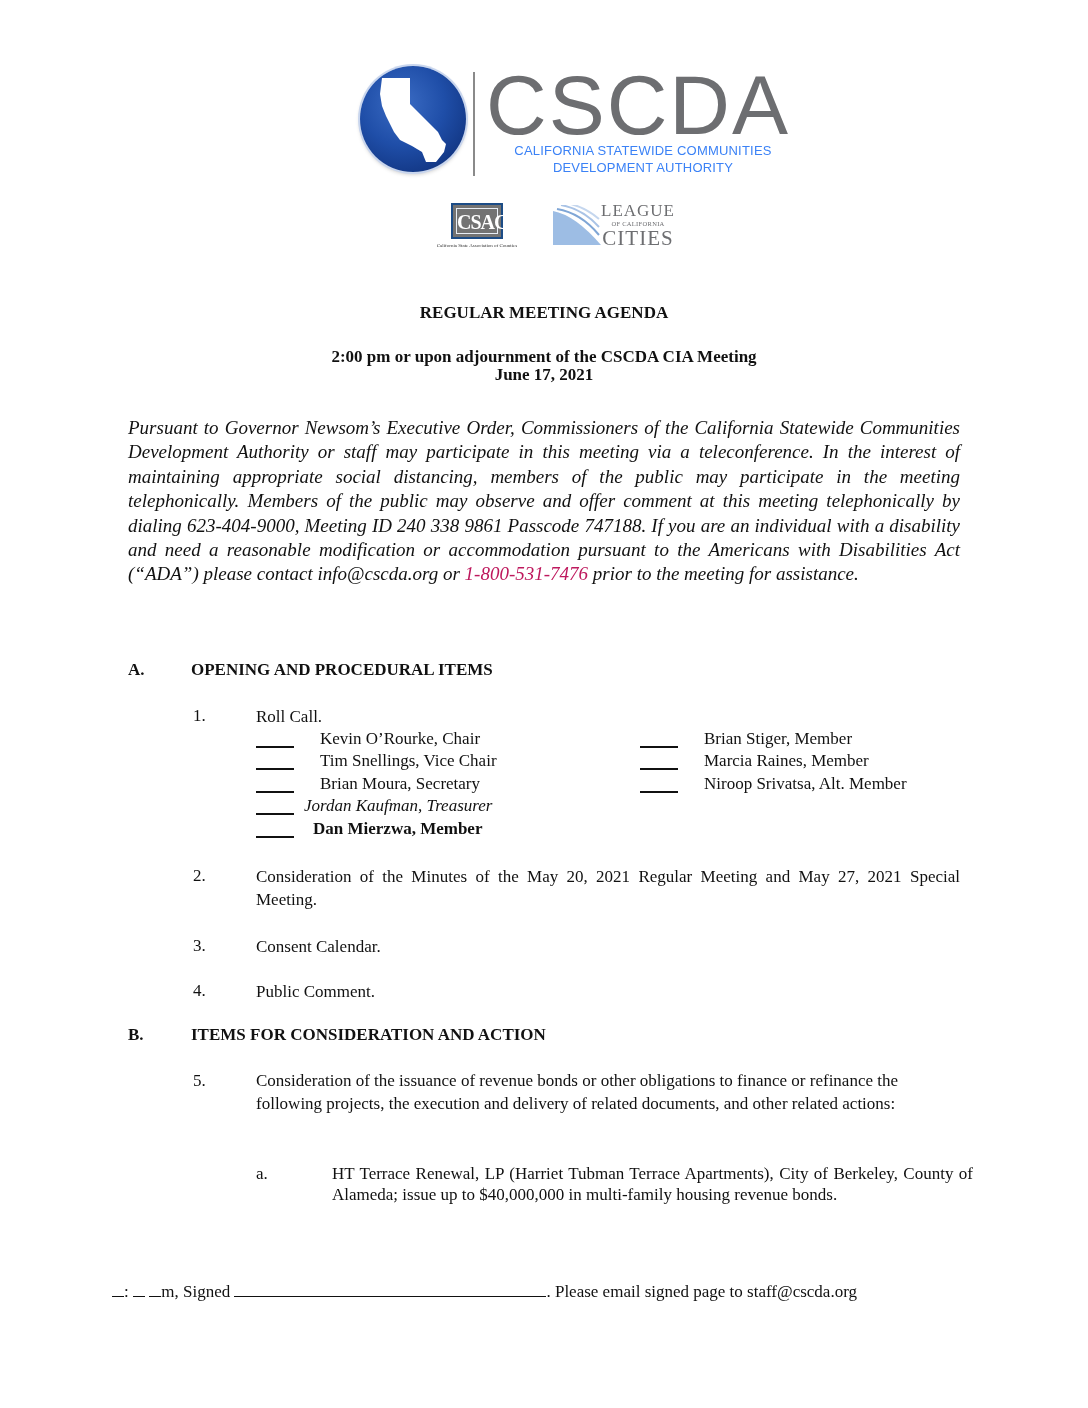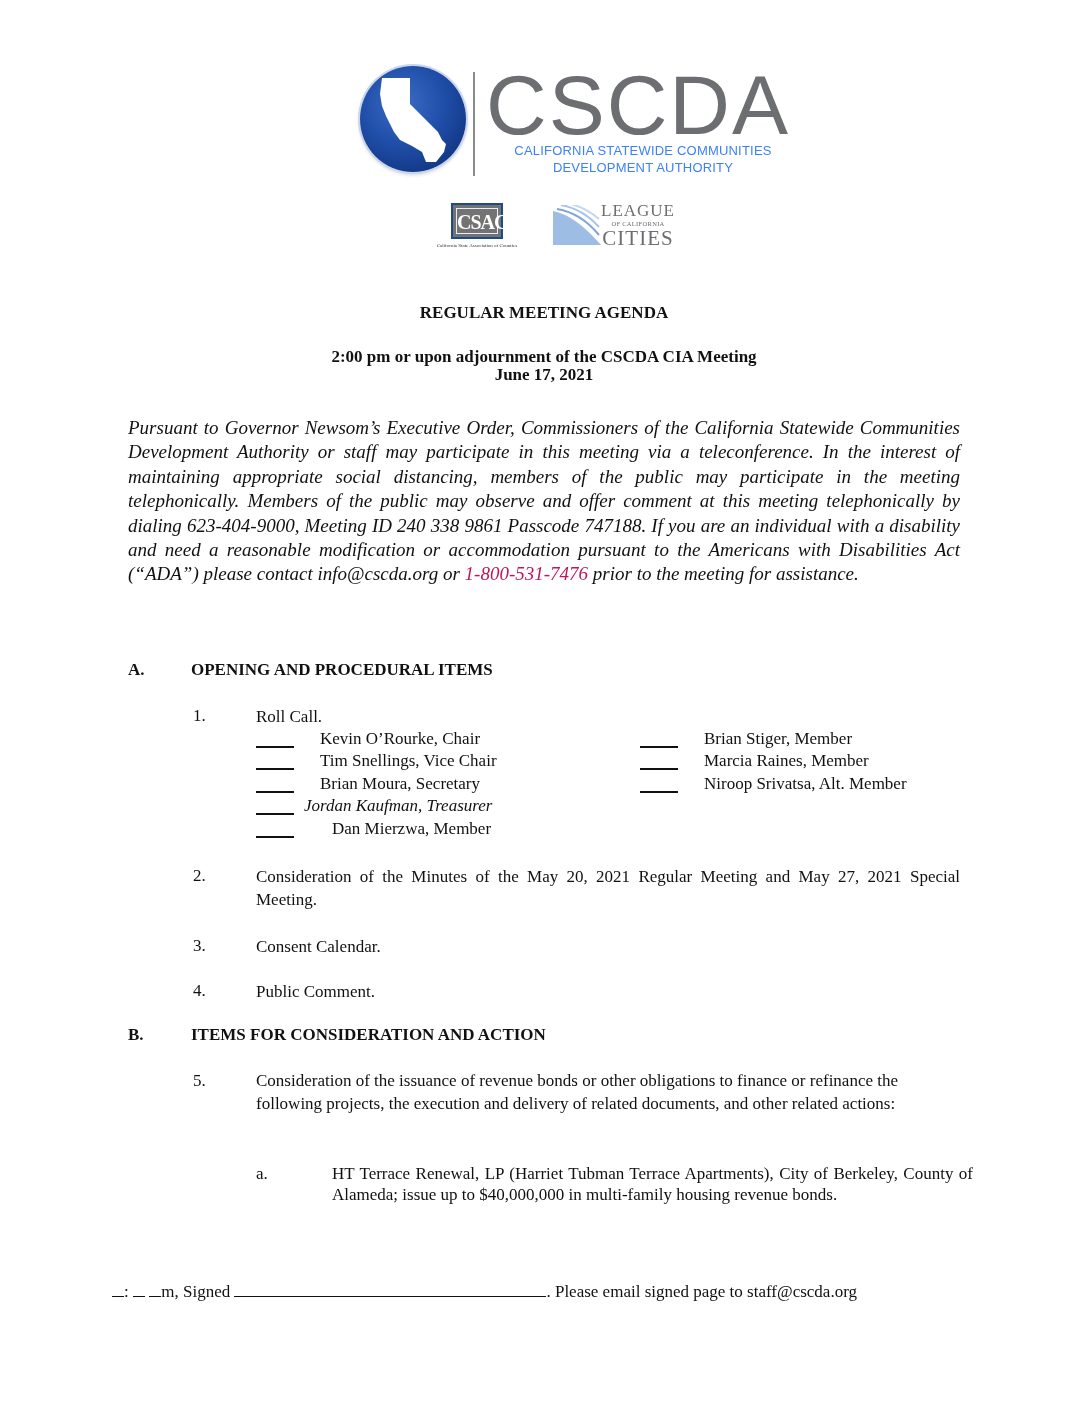--- a/index.html
+++ b/index.html
@@ -97,21 +97,21 @@
 
 <div class="abs roll-line" style="left:256px; top:746px;"></div>
 <div class="abs roll-name" style="left:320px; top:728px;">Kevin O’Rourke, Chair</div>
 <div class="abs roll-line" style="left:256px; top:768px;"></div>
 <div class="abs roll-name" style="left:320px; top:750px;">Tim Snellings, Vice Chair</div>
 <div class="abs roll-line" style="left:256px; top:791px;"></div>
 <div class="abs roll-name" style="left:320px; top:773px;">Brian Moura, Secretary</div>
 <div class="abs roll-line" style="left:256px; top:813px;"></div>
 <div class="abs roll-name" style="left:304px; top:795px;font-style:italic;">Jordan Kaufman, Treasurer</div>
 <div class="abs roll-line" style="left:256px; top:836px;"></div>
-<div class="abs roll-name" style="left:332px; top:818px;">Dan Mierzwa, Member</div>
+<div class="abs roll-name" style="left:313px; top:818px;font-weight:bold;">Dan Mierzwa, Member</div>
 
 <div class="abs roll-line" style="left:640px; top:746px;"></div>
 <div class="abs roll-name" style="left:704px; top:728px;">Brian Stiger, Member</div>
 <div class="abs roll-line" style="left:640px; top:768px;"></div>
 <div class="abs roll-name" style="left:704px; top:750px;">Marcia Raines, Member</div>
 <div class="abs roll-line" style="left:640px; top:791px;"></div>
 <div class="abs roll-name" style="left:704px; top:773px;">Niroop Srivatsa, Alt. Member</div>
 
 <div class="abs num" style="left:193px; top:866px;">2.</div>
 <div class="abs item-text" style="left:256px; top:865px; width:704px; text-align:justify;">Consideration of the Minutes of the May 20, 2021 Regular Meeting and May 27, 2021 Special Meeting.</div>

